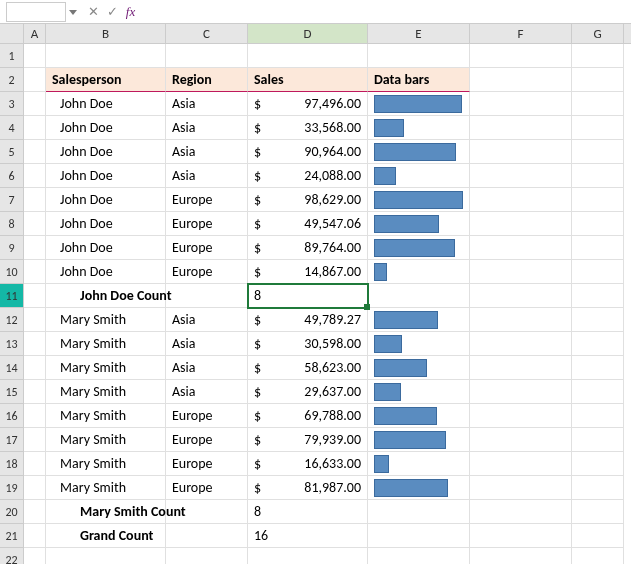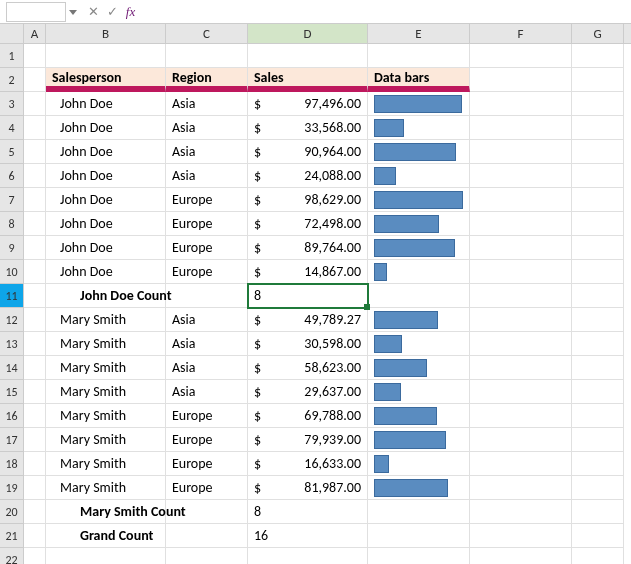--- a/index.html
+++ b/index.html
@@ -89,34 +89,34 @@
     width: 24px;
     background: #e6e6e6;
     border-right: 1px solid #ccc;
     border-bottom: 1px solid #ccc;
     display: flex;
     align-items: center;
     justify-content: center;
     font-size: 12px;
     color: #333;
   }
-  .rowhdr.active { background: #0ea5e9; }
+  .rowhdr.active { background: #14b8a6; }
   .cell {
     border-right: 1px solid #e0e0e0;
     border-bottom: 1px solid #e0e0e0;
     display: flex;
     align-items: center;
     padding: 0 6px;
     font-size: 14px;
     position: relative;
   }
   .cell.header {
     background: #fce8da;
     font-weight: bold;
-    border-bottom: 6px solid #be185d;
+    border-bottom: 1px solid #be185d;
   }
   .indent { padding-left: 14px; }
   .bold { font-weight: bold; margin-left: 20px; }
   .doll { width: 14px; text-align:left; }
   .amt { flex:1; text-align: right; }
   .databar {
     height: 18px;
     background: #5a8cc0;
     border: 1px solid #3b6a9d;
   }
@@ -258,21 +258,21 @@
       <div class="cell wF"></div>
       <div class="cell wG"></div>
     </div>
     <div class="gridrow">
       <div class="rowhdr">8</div>
       <div class="cell wA"></div>
       <div class="cell wB indent">John Doe</div>
       <div class="cell wC">Europe</div>
       <div class="cell wD">
         <span class="doll">$</span>
-        <span class="amt">72,498.00</span>
+        <span class="amt">49,547.06</span>
       </div>
       <div class="cell wE">
         <div class="databar" style="width:73.5%"></div>
       </div>
       <div class="cell wF"></div>
       <div class="cell wG"></div>
     </div>
     <div class="gridrow">
       <div class="rowhdr">9</div>
       <div class="cell wA"></div>

